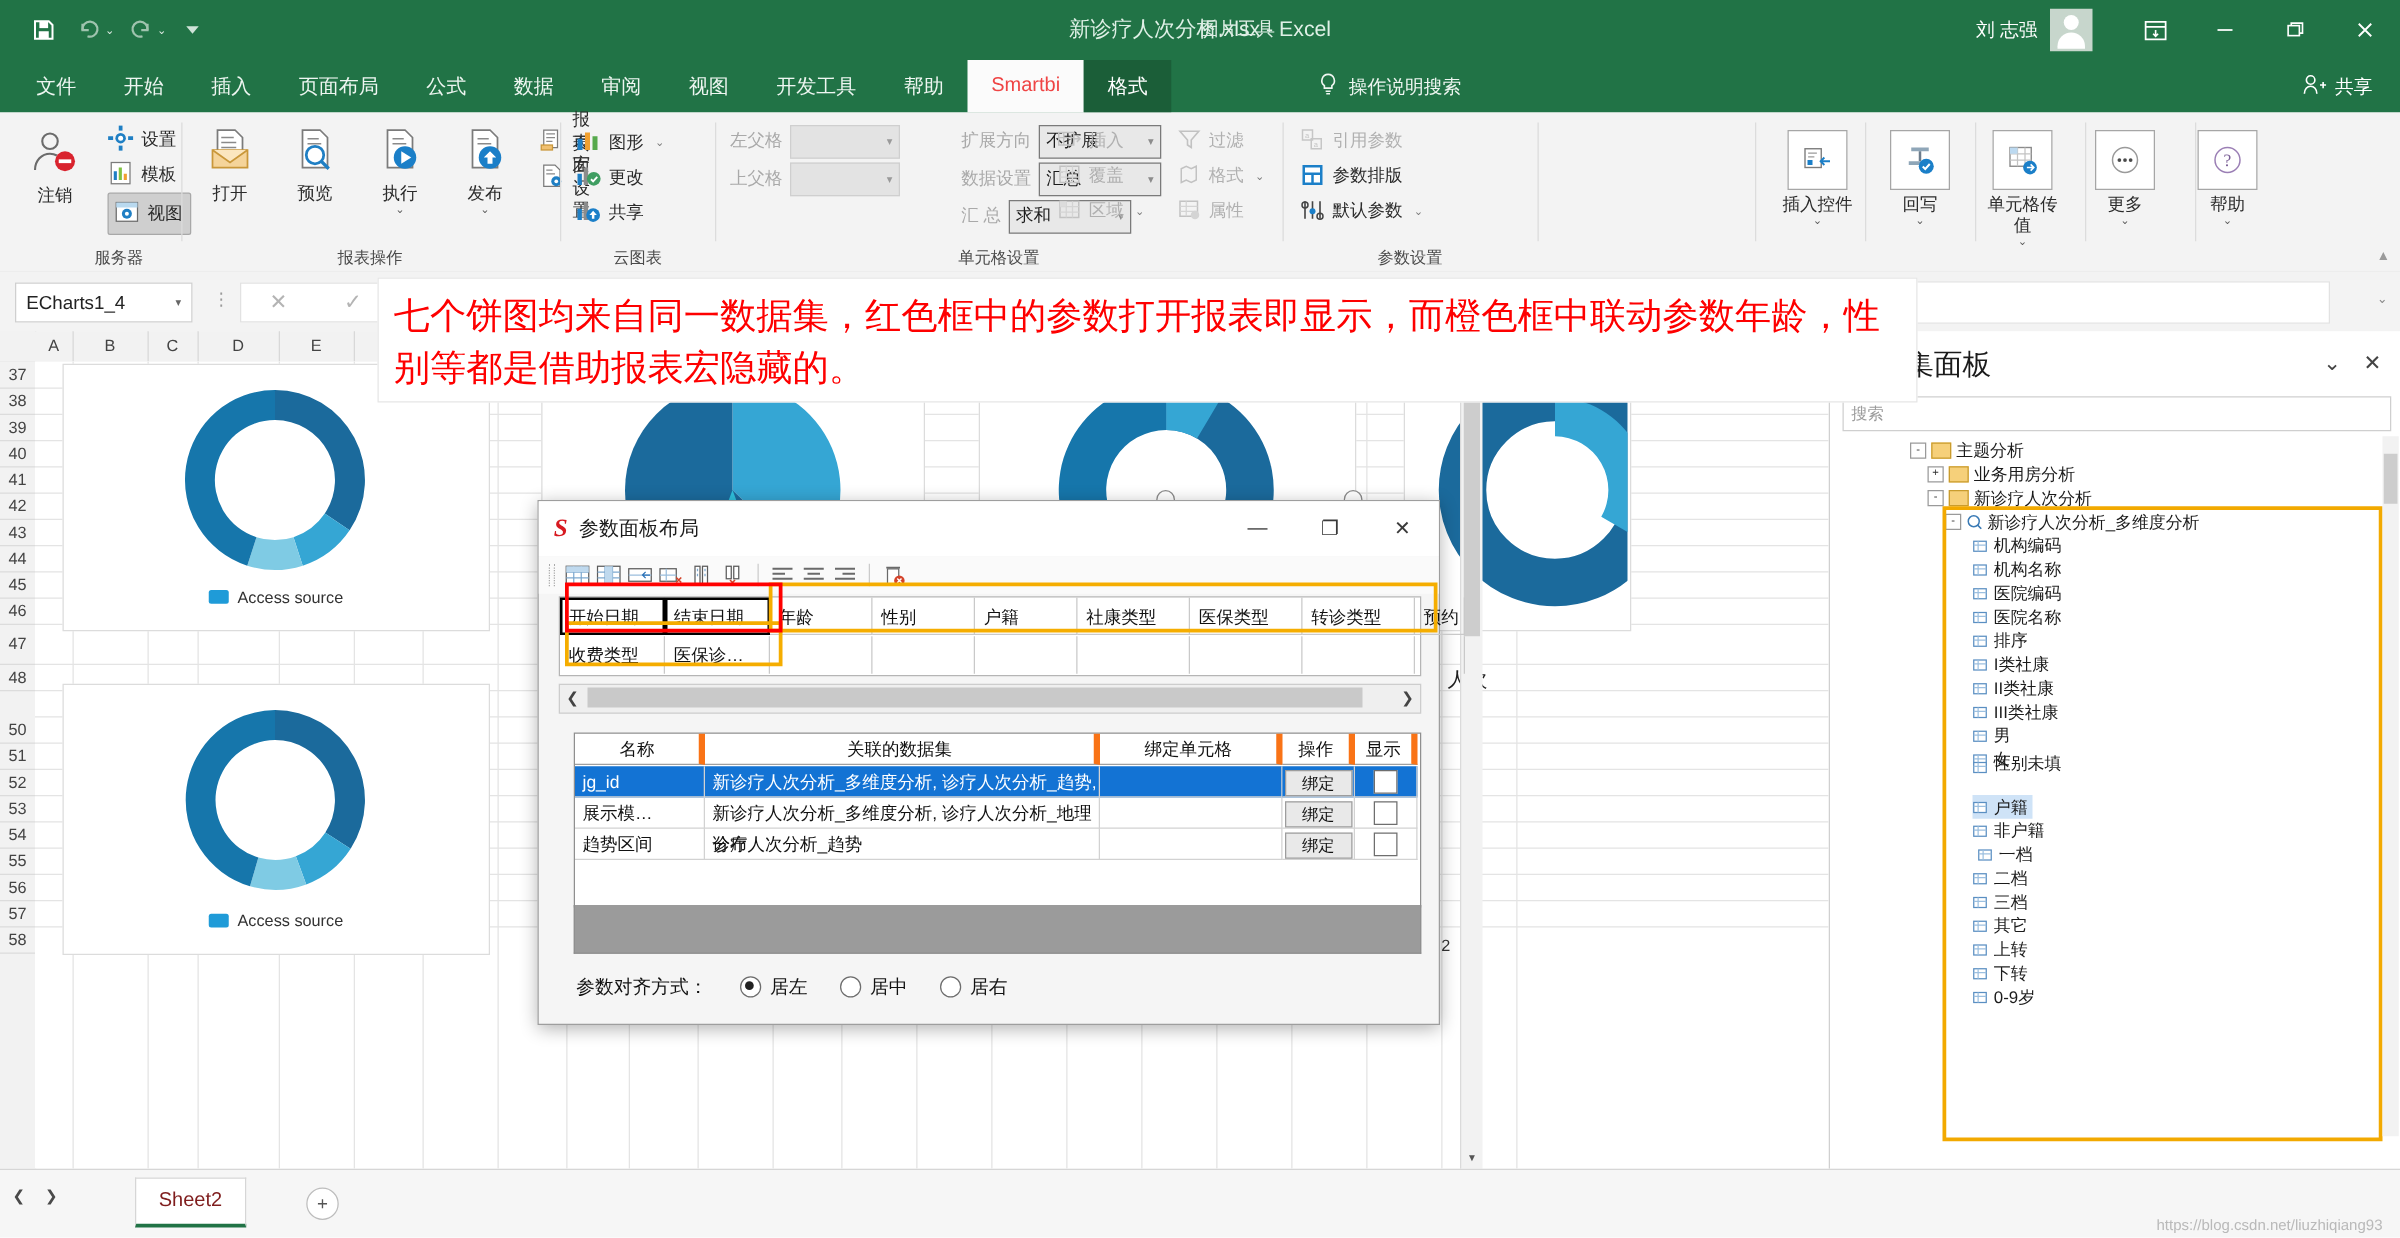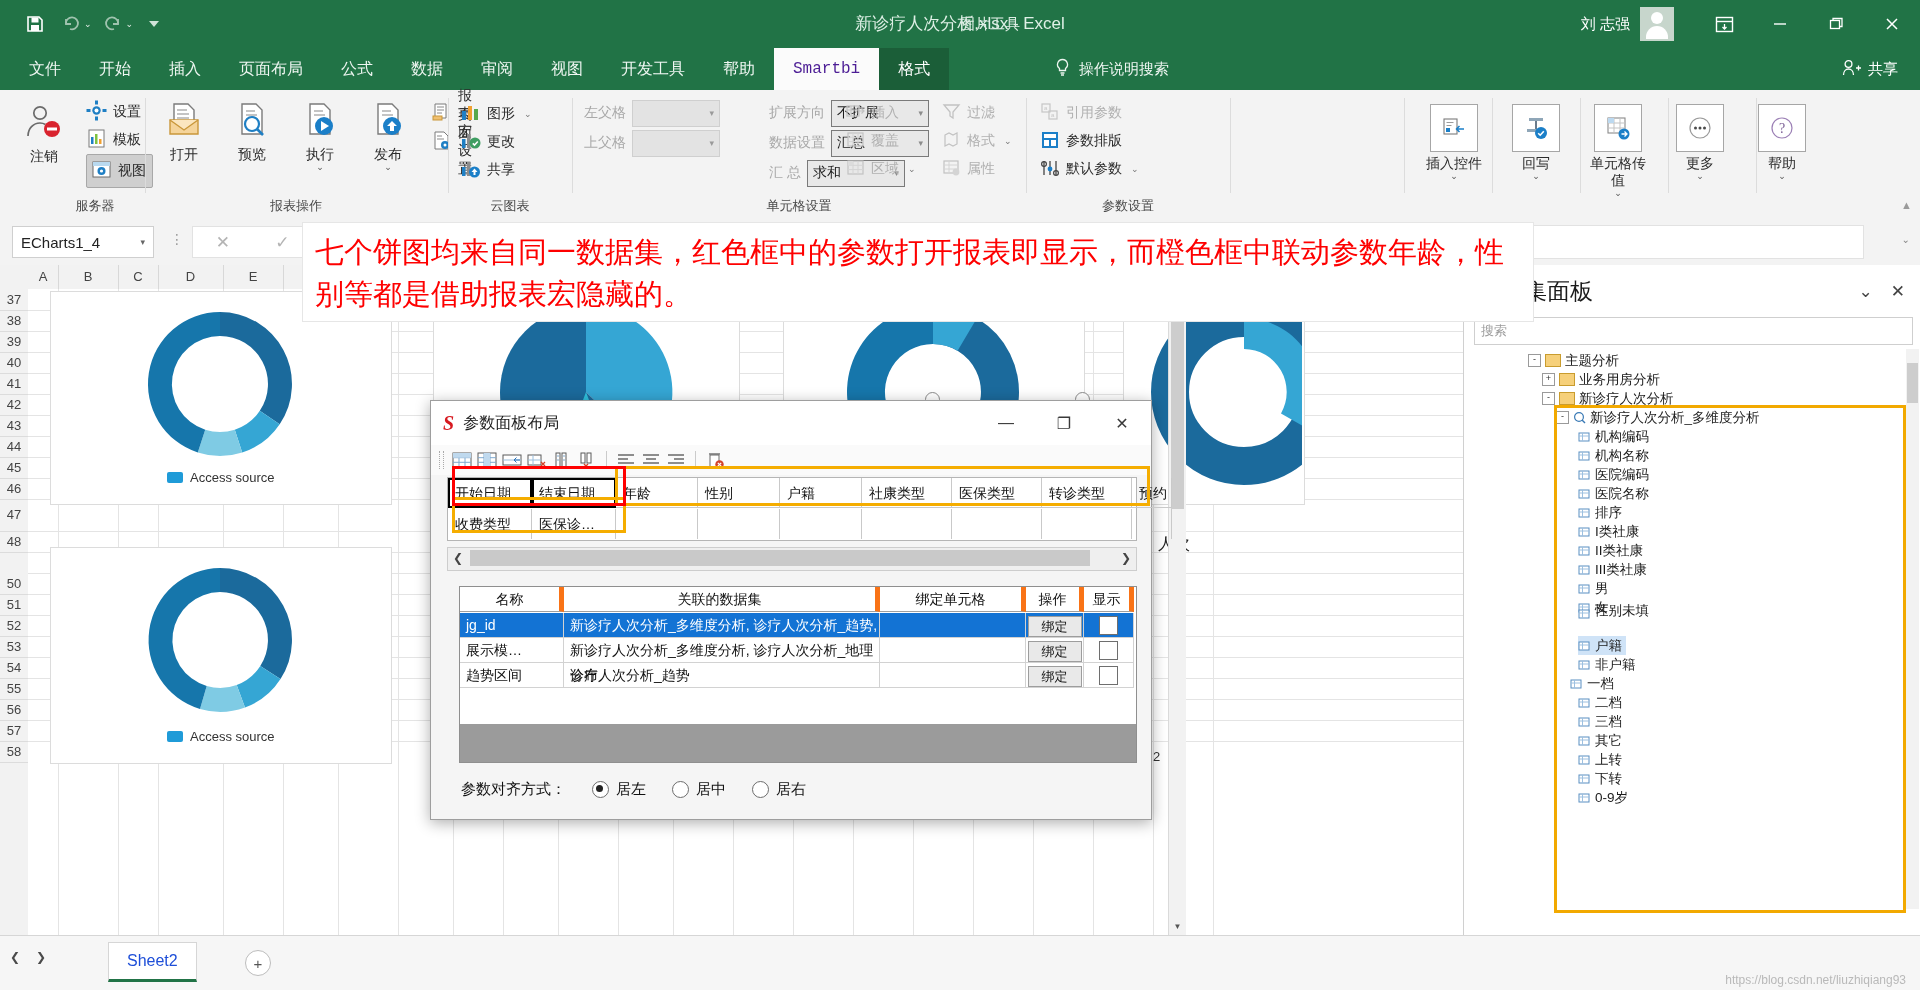--- a/index.html
+++ b/index.html
@@ -21,21 +21,21 @@
   .tb-user{color:#fff;font-size:15px;margin-right:10px;}
   .tb-avatar{width:34px;height:34px;background:#c7d6cc;position:relative;margin-right:22px;}
   .tb-avatar:before{content:"";position:absolute;left:11px;top:5px;width:12px;height:12px;border-radius:50%;background:#fff;}
   .tb-avatar:after{content:"";position:absolute;left:6px;top:19px;width:22px;height:13px;border-radius:11px 11px 0 0;background:#fff;}
   .tb-ico{width:56px;height:48px;display:flex;align-items:center;justify-content:center;color:#fff;}
 
   
   .tabbar{position:absolute;left:0;top:48px;width:1920px;height:42px;background:#217346;}
   .tabs{position:absolute;left:10px;top:0;height:42px;display:flex;align-items:stretch;}
   .tab{padding:0 19px;display:flex;align-items:center;color:#eef6f1;font-size:16px;cursor:default;}
-  .tab.active{background:#fbfbfb;color:#4c1d95;font-family:Liberation Mono, monospace;}
+  .tab.active{background:#fbfbfb;color:#ef4444;}
   .tab.ctx{background:#1b5e38;color:#fff;}
   .tellme{position:absolute;left:1055px;top:0;height:42px;display:flex;align-items:center;gap:9px;color:#eef6f1;font-size:15px;}
   .share{position:absolute;right:22px;top:0;height:42px;display:flex;align-items:center;gap:7px;color:#fff;font-size:15px;}
 
   
   .ribbon{position:absolute;left:0;top:90px;width:1920px;height:127px;background:#f3f3f3;
           border-bottom:1px solid #d2d2d2;}
   .rgroup{position:absolute;top:0;height:127px;}
   .rgroup .glabel{position:absolute;bottom:2px;left:0;width:100%;text-align:center;font-size:13px;color:#4a4a4a;}
   .rsep{position:absolute;top:8px;width:1px;height:95px;background:#dcdcdc;}
@@ -157,21 +157,21 @@
   .alignrow{position:absolute;left:0;top:368px;width:720px;height:40px;display:flex;align-items:center;}
   .alignlbl{margin-left:30px;font-size:15px;color:#111;}
   .radio{display:flex;align-items:center;gap:7px;font-size:15px;color:#111;margin-left:26px;}
   .rdot{width:15px;height:15px;border:1px solid #6d6d6d;border-radius:50%;background:#fff;position:relative;}
   .rdot.on:after{content:"";position:absolute;left:3px;top:3px;width:7px;height:7px;border-radius:50%;background:#222;}
 
   
   .sheetbar{position:absolute;left:0;top:935px;width:1920px;height:55px;background:#f6f6f6;border-top:1px solid #d6d6d6;}
   .navarrows{position:absolute;left:10px;top:14px;display:flex;gap:16px;color:#4a4a4a;font-size:12px;}
   .stab{position:absolute;left:108px;top:6px;height:36px;padding:0 18px;display:flex;align-items:center;
-        background:#fff;border:1px solid #d6d6d6;border-bottom:3px solid #217346;font-size:16px;color:#1d4ed8;}
+        background:#fff;border:1px solid #d6d6d6;border-bottom:3px solid #217346;font-size:16px;color:#7f1d1d;}
   .addsheet{position:absolute;left:245px;top:14px;width:24px;height:24px;border:1px solid #bdbdbd;border-radius:50%;
             display:flex;align-items:center;justify-content:center;color:#555;font-size:15px;background:#fff;}
   .watermark{position:absolute;right:14px;bottom:4px;font-size:12px;color:#b9b9b9;}
 
   
   .vscroll{position:absolute;right:0;top:0;width:17px;height:100%;background:#f2f2f2;border-left:1px solid #dadada;}
   .vthumb{position:absolute;left:2px;width:13px;background:#cdcdcd;}
   .vsarrow{position:absolute;left:0;width:17px;height:17px;display:flex;align-items:center;justify-content:center;font-size:8px;color:#555;}
 </style>
 </head>
@@ -1019,21 +1019,21 @@
             </svg></span>
         <span>户籍</span>
       </div>
       <div class="tnode" style="left:104px;top:306px;">
         <span class="tcube"><svg width="13" height="13" viewBox="0 0 13 13">
               <rect x="1" y="3" width="10" height="8" fill="#fff" stroke="#5a8fc2"></rect>
               <path d="M1 6h10M4.5 3v8" stroke="#9dc0e0"></path>
             </svg></span>
         <span>非户籍</span>
       </div>
-      <div class="tnode" style="left:96px;top:325px;justify-content:flex-end;">
+      <div class="tnode" style="left:108px;top:325px;justify-content:flex-end;">
         <span class="tcube"><svg width="13" height="13" viewBox="0 0 13 13">
               <rect x="1" y="3" width="10" height="8" fill="#fff" stroke="#5a8fc2"></rect>
               <path d="M1 6h10M4.5 3v8" stroke="#9dc0e0"></path>
             </svg></span>
         <span>一档</span>
       </div>
       <div class="tnode" style="left:104px;top:344px;">
         <span class="tcube"><svg width="13" height="13" viewBox="0 0 13 13">
               <rect x="1" y="3" width="10" height="8" fill="#fff" stroke="#5a8fc2"></rect>
               <path d="M1 6h10M4.5 3v8" stroke="#9dc0e0"></path>

